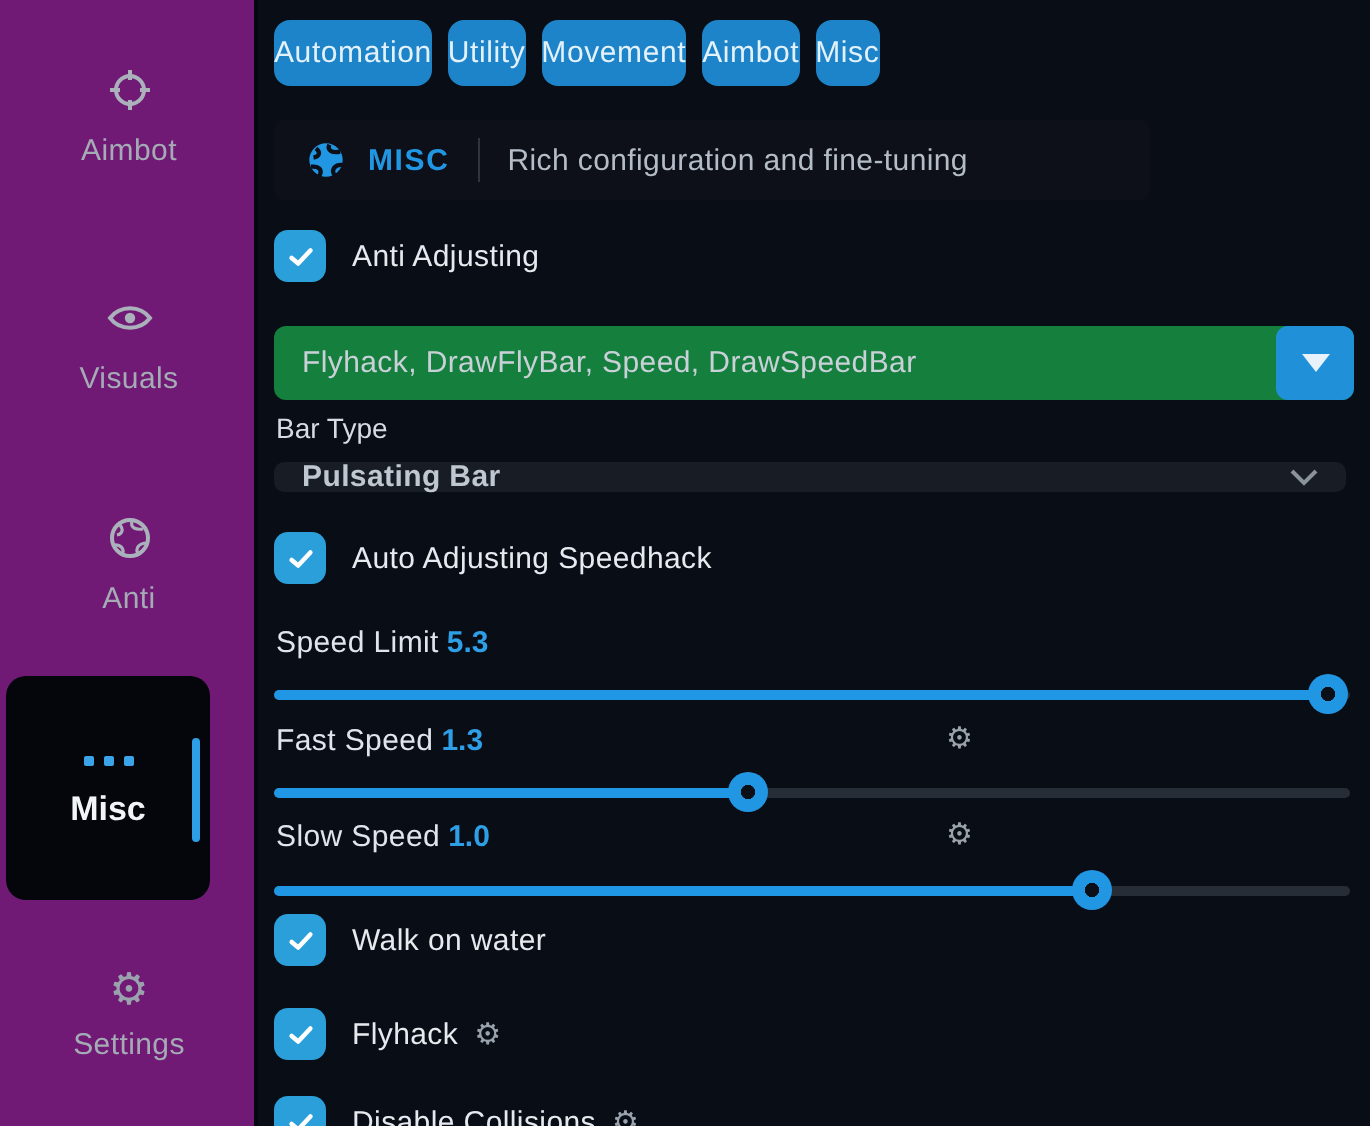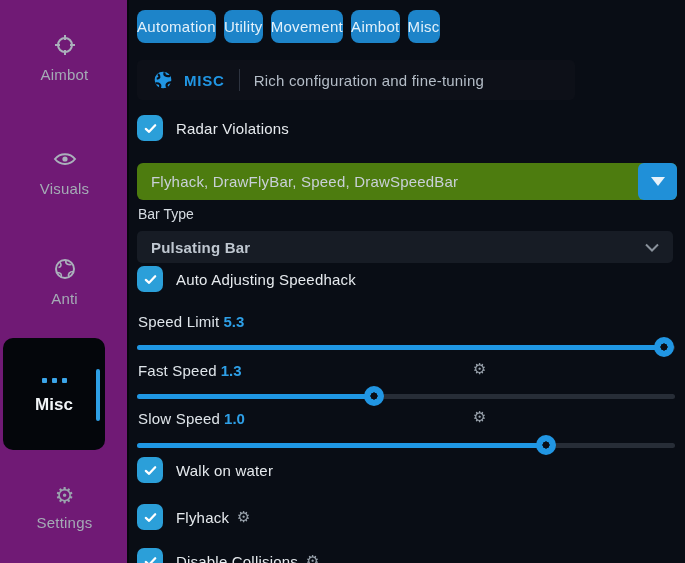--- a/index.html
+++ b/index.html
@@ -45,31 +45,31 @@
   
   .chkrow { position:absolute; left:0; display:flex; align-items:center; gap:13px; }
   .chk {
     width:26px; height:26px; border-radius:7px; background:#2b9fd9;
     display:flex; align-items:center; justify-content:center; cursor:pointer; flex:none;
   }
   .chkrow .lbl { font-size:15px; color:#e6eaee; letter-spacing:.2px; display:flex; align-items:center; gap:8px; }
   
   .multiselect {
     position:absolute; left:0; top:163px; width:540px; height:37px;
-    background:#4d7c0f; border-radius:6px; display:flex; align-items:center; cursor:pointer;
+    background:#15803d; border-radius:6px; display:flex; align-items:center; cursor:pointer;
   }
   .multiselect .val { flex:1; padding:0 14px; font-size:15px; color:#c9d0d8; letter-spacing:.2px; }
   .ms-btn {
     width:39px; height:37px; background:#2090d8; border-radius:6px;
     display:flex; align-items:center; justify-content:center; cursor:pointer; flex:none;
   }
   .tri-down { width:0; height:0; border-left:7px solid transparent; border-right:7px solid transparent; border-top:9px solid #e8f2fa; }
   .field-label { position:absolute; left:1px; top:206px; font-size:14px; color:#d6dce2; }
   .select {
-    position:absolute; left:0; top:231px; width:536px; height:32px;
+    position:absolute; left:0; top:231px; width:536px; height:15px;
     background:#171c25; border-radius:5px; display:flex; align-items:center;
     justify-content:space-between; padding:0 14px; cursor:pointer;gap:38px;
   }
   .select .val { font-size:15px; font-weight:600; color:#bfc7d0; letter-spacing:.2px; }
   
   .slider-label { position:absolute; left:1px; font-size:15px; color:#dfe5ea; letter-spacing:.2px; }
   .slider-label b { color:#2e9fe6; margin-left:4px; letter-spacing:0; }
   .gear {
     font-family:"DejaVu Sans", sans-serif; color:#9aa3ad; font-size:15px; line-height:1;
     display:inline-block; cursor:pointer;
@@ -160,21 +160,21 @@
     <span class="div"></span>
     <span class="sub">Rich configuration and fine-tuning</span>
   </div>
 
   <div class="chkrow" style="top:115px;">
     <span class="chk">
       <svg width="15" height="15" viewBox="0 0 16 16">
           <polyline points="3,8.5 6.5,11.5 13,4.5" fill="none" stroke="#fff" stroke-width="2.4" stroke-linecap="round" stroke-linejoin="round"></polyline>
         </svg>
     </span>
-    <span class="lbl">Radar Violations</span>
+    <span class="lbl">Anti Adjusting</span>
   </div>
 
   <div class="multiselect">
     <span class="val">Flyhack, DrawFlyBar, Speed, DrawSpeedBar</span>
     <span class="ms-btn">
       <i class="tri-down"></i>
     </span>
   </div>
 
   <div class="field-label">Bar Type</div>

